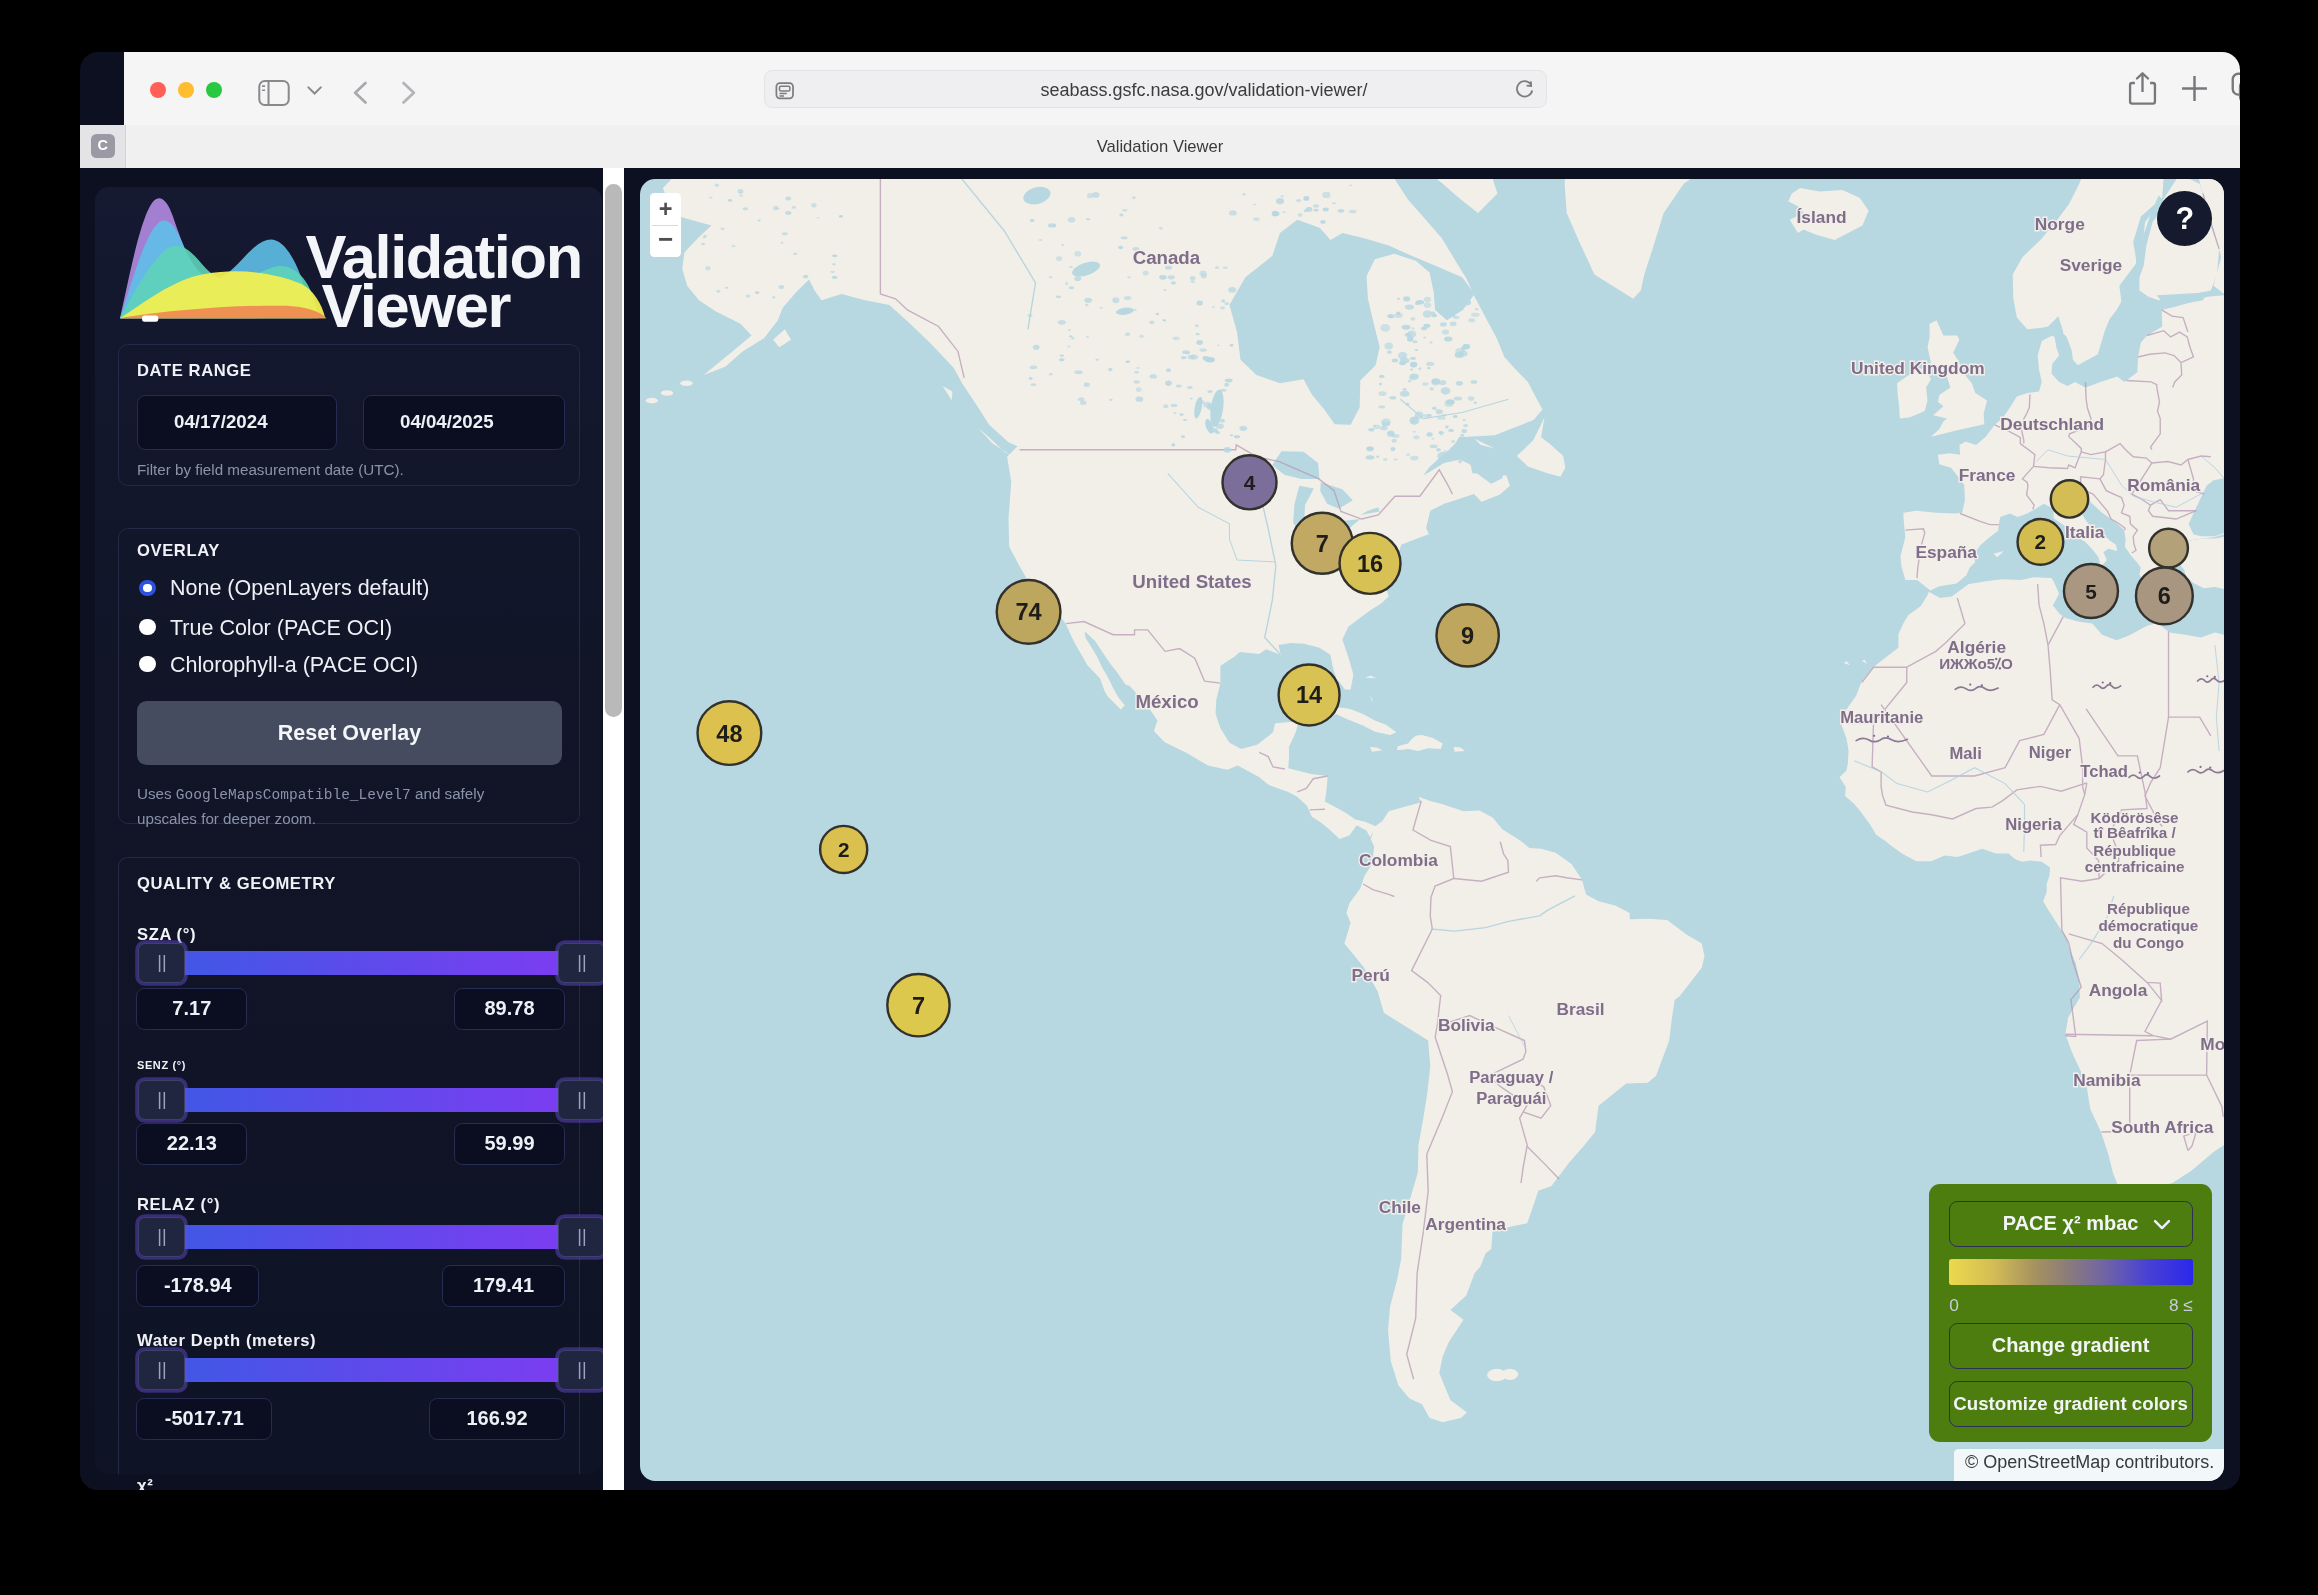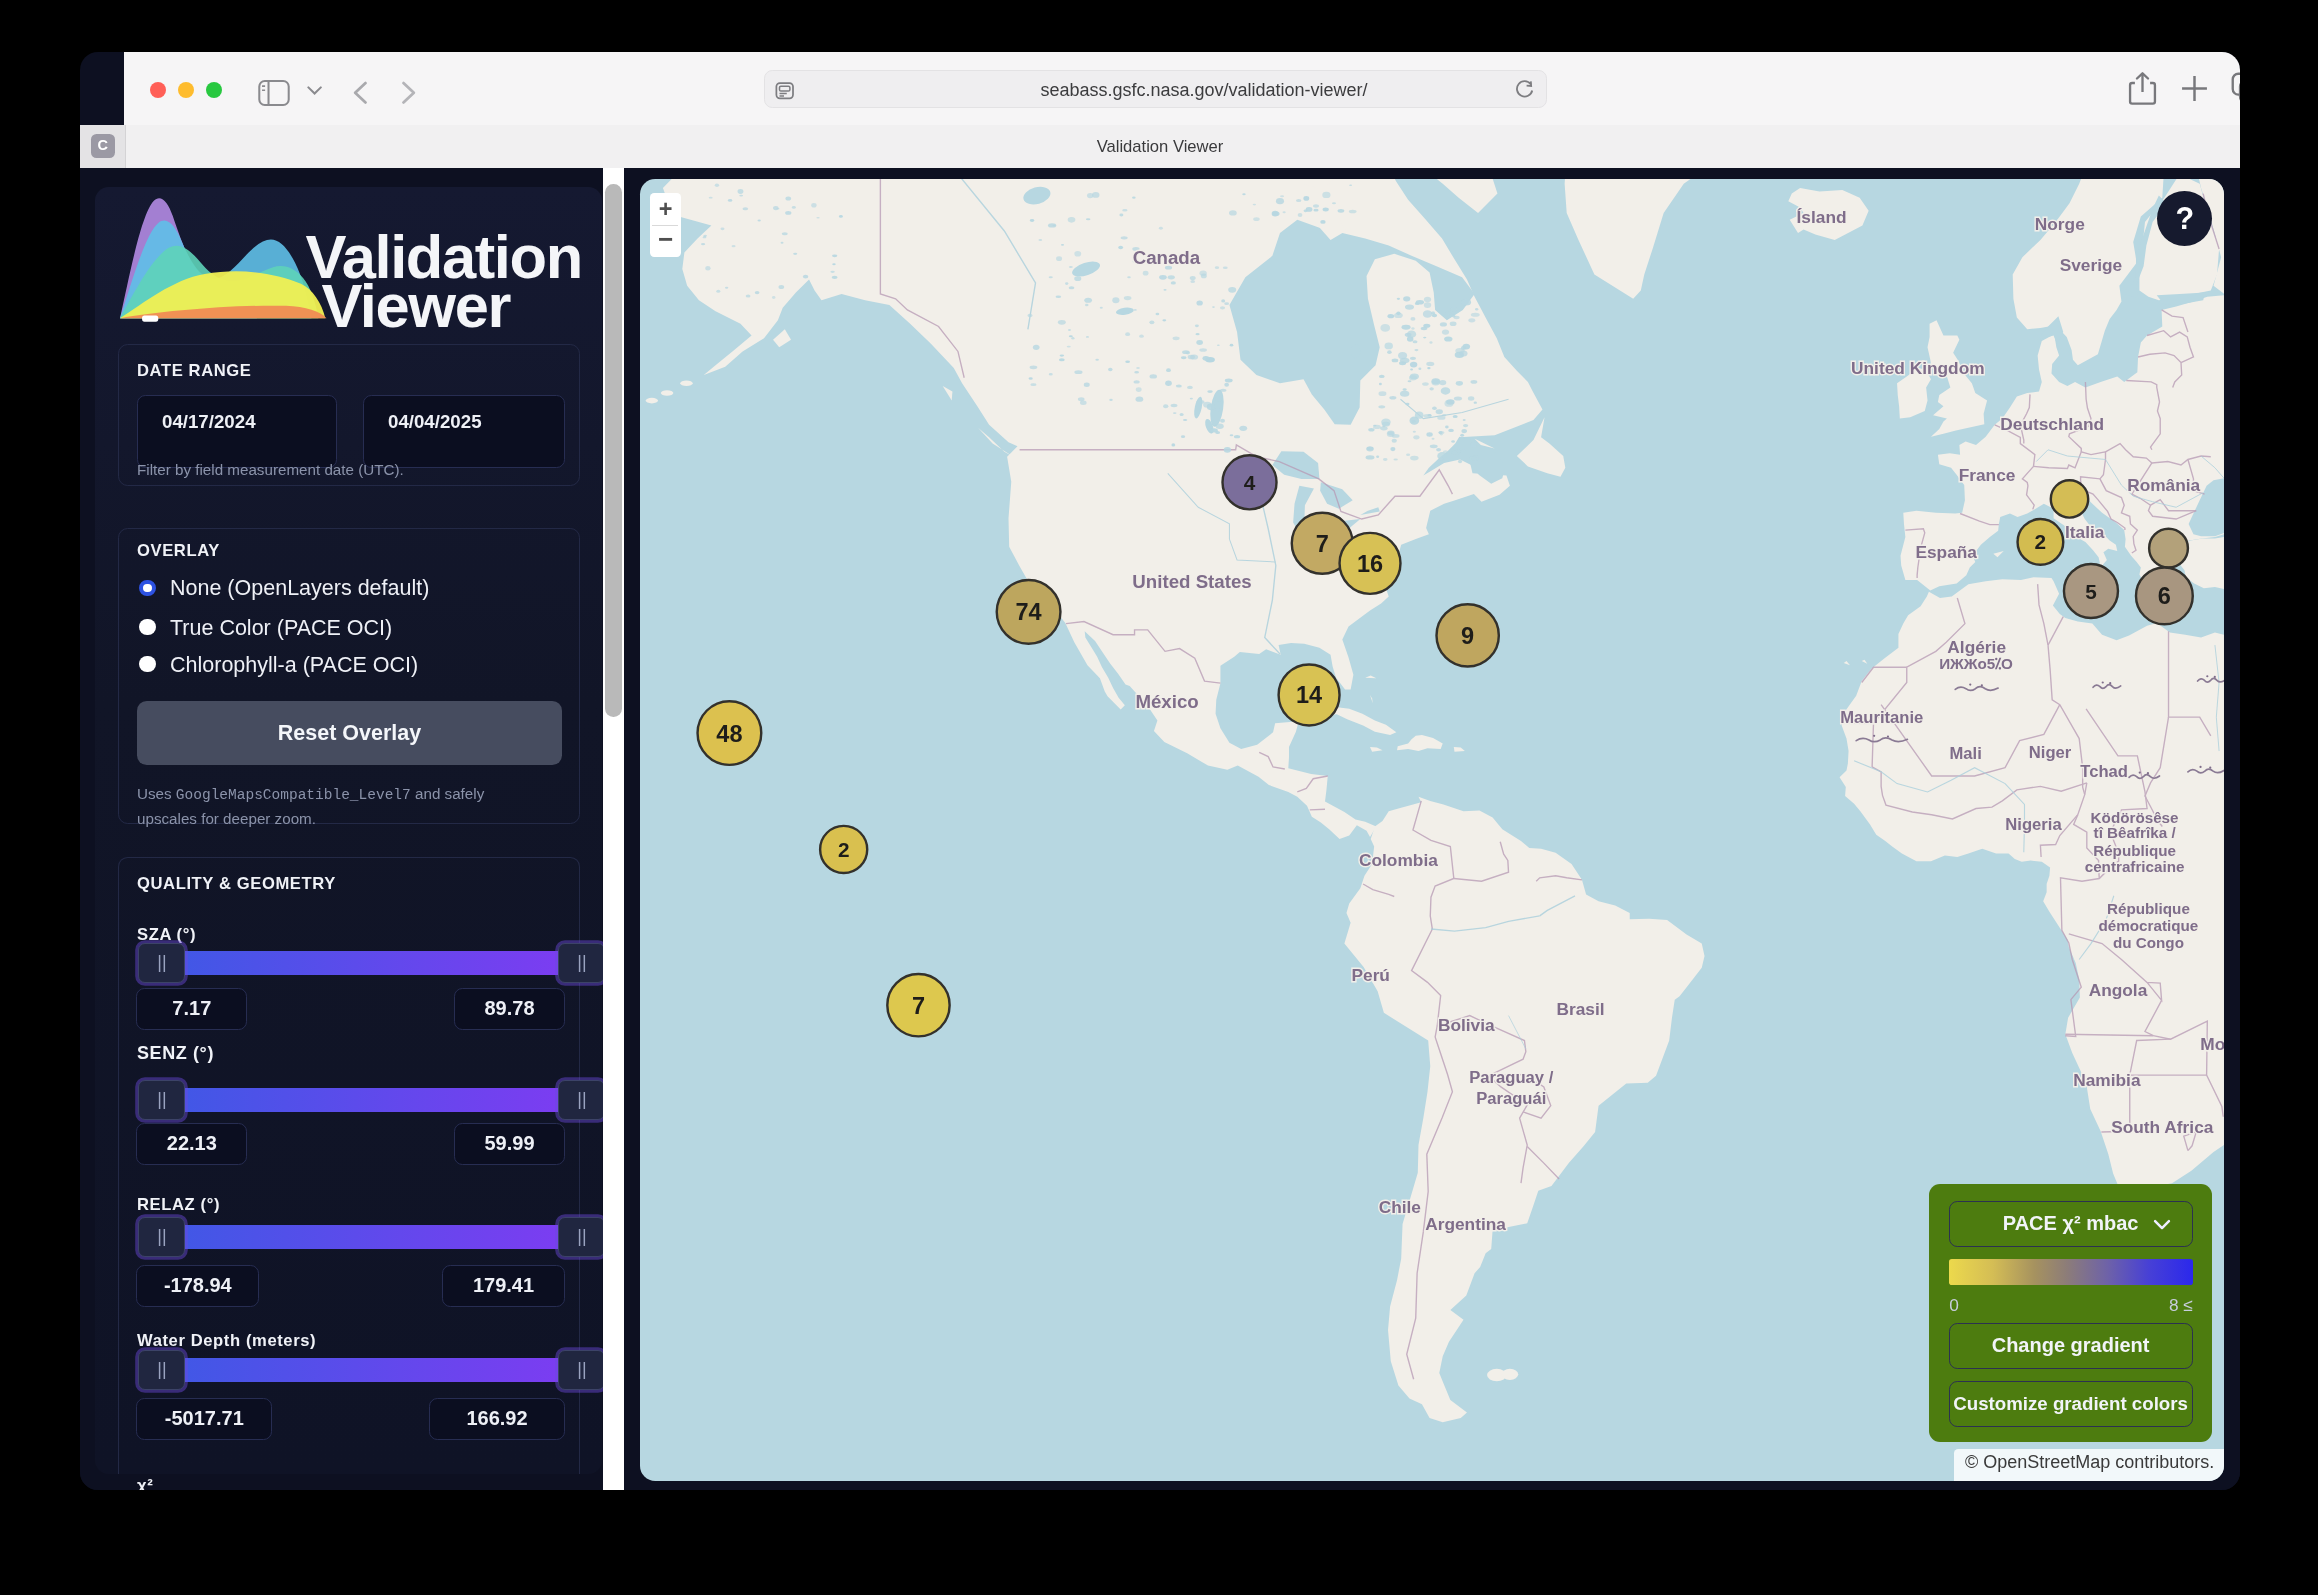--- a/index.html
+++ b/index.html
@@ -11,21 +11,21 @@
 .favicon{position:absolute;left:11px;top:9px;width:23.5px;height:23.5px;border-radius:5.5px;background:#9b99a4;color:#fff;font-weight:700;font-size:14.5px;text-align:center;line-height:23.5px;}
 .tabtitle{position:absolute;left:0;right:0;top:0;height:43px;text-align:center;line-height:43px;font-size:16.6px;color:#3a3a3c;font-weight:500;}
 .urlbar{position:absolute;left:640px;top:18px;width:783px;height:38px;background:#efeef0;border:0.7px solid #e3e2e4;border-radius:8.3px;}
 .urltext{position:absolute;left:97px;right:0;top:0;height:38px;text-align:center;line-height:38px;font-size:18px;color:#3c3c3e;}
 .content{position:absolute;left:0;top:116px;width:100%;height:1322px;background:#0d1021;}
 .sidebar{position:absolute;left:14.5px;top:18.7px;width:507px;height:1287px;border-radius:14px;background:linear-gradient(180deg,#151931 0%,#111527 40%,#0f1326 100%);}
 .scrolltrack{position:absolute;left:523px;top:0;width:21px;height:1322px;background:#fff;}
 .scrollthumb{position:absolute;left:525px;top:16px;width:16.6px;height:533px;background:#b9b9b9;border-radius:8.3px;}
 .card{position:absolute;left:23.5px;width:462px;border:1.4px solid #232946;border-radius:9.7px;}
 .cardtitle{position:absolute;left:18px;font-size:16.6px;font-weight:700;color:#f0f2f7;letter-spacing:0.6px;}
-.inp{position:absolute;height:73px;background:#0b0e20;border:1.4px solid #272d52;border-radius:8.3px;color:#eef0f6;font-weight:700;font-size:18.7px;line-height:52px;padding-left:24px;}
+.inp{position:absolute;height:55px;background:#0b0e20;border:1.4px solid #272d52;border-radius:8.3px;color:#eef0f6;font-weight:700;font-size:18.7px;line-height:52px;padding-left:36px;}
 .cap{position:absolute;left:18px;font-size:15.2px;color:#8b93aa;}
 .radio{position:absolute;left:20px;width:16.6px;height:16.6px;border-radius:50%;background:#fff;}
 .radiolbl{position:absolute;left:51px;font-size:21.5px;color:#eef0f6;}
 .rangewrap{position:absolute;left:19.4px;width:467px;height:40px;}
 .rtrack{position:absolute;left:47px;right:47px;top:8.3px;height:24px;background:linear-gradient(90deg,#4257e6,#7b3df1);}
 .rhandle{position:absolute;top:0;width:47px;height:40px;background:#202640;border:1.4px solid #3c4368;border-radius:7px;box-shadow:0 0 0 2.8px rgba(109,74,222,.45);color:#9aa3c0;font-size:18px;text-align:center;line-height:37px;}
 .valbox{position:absolute;width:111px;height:42px;background:#0b0e20;border:1.4px solid #272d52;border-radius:8.3px;color:#eef0f6;font-weight:700;font-size:20px;text-align:center;line-height:39px;}
 .map{position:absolute;left:560px;top:11px;width:1584px;height:1302px;border-radius:15.2px;background:#b7d7e1;overflow:hidden;}
 .zoomctl{position:absolute;left:10.4px;top:14px;width:30.5px;height:64px;background:#fff;border-radius:4.2px;color:#4f4f4f;}
 .zoomctl .zb{position:absolute;left:0;width:30.5px;height:32px;font-size:23.5px;font-weight:700;text-align:center;line-height:32px;}
@@ -127,21 +127,21 @@
       <div class="card" style="top:670px;height:617px;border-bottom:none;border-bottom-left-radius:0;border-bottom-right-radius:0">
         <div class="cardtitle" style="top:16.6px">QUALITY &amp; GEOMETRY</div>
         <div class="cardtitle" style="top:67px;font-size:16.6px">SZA (°)</div>
         <div class="rangewrap" style="top:85px">
             <div class="rtrack"></div>
             <div class="rhandle" style="left:0">||</div>
             <div class="rhandle" style="right:0">||</div>
           </div>
         <div class="valbox" style="left:17.3px;top:130px">7.17</div>
         <div class="valbox" style="left:335px;top:130px">89.78</div>
-        <div class="cardtitle" style="top:185px;font-size:18px">SENZ (°)</div>
+        <div class="cardtitle" style="top:201px;font-size:11px">SENZ (°)</div>
         <div class="rangewrap" style="top:222px">
             <div class="rtrack"></div>
             <div class="rhandle" style="left:0">||</div>
             <div class="rhandle" style="right:0">||</div>
           </div>
         <div class="valbox" style="left:17.3px;top:265px">22.13</div>
         <div class="valbox" style="left:335px;top:265px">59.99</div>
         <div class="cardtitle" style="top:337px;font-size:16.6px">RELAZ (°)</div>
         <div class="rangewrap" style="top:359px">
             <div class="rtrack"></div>

